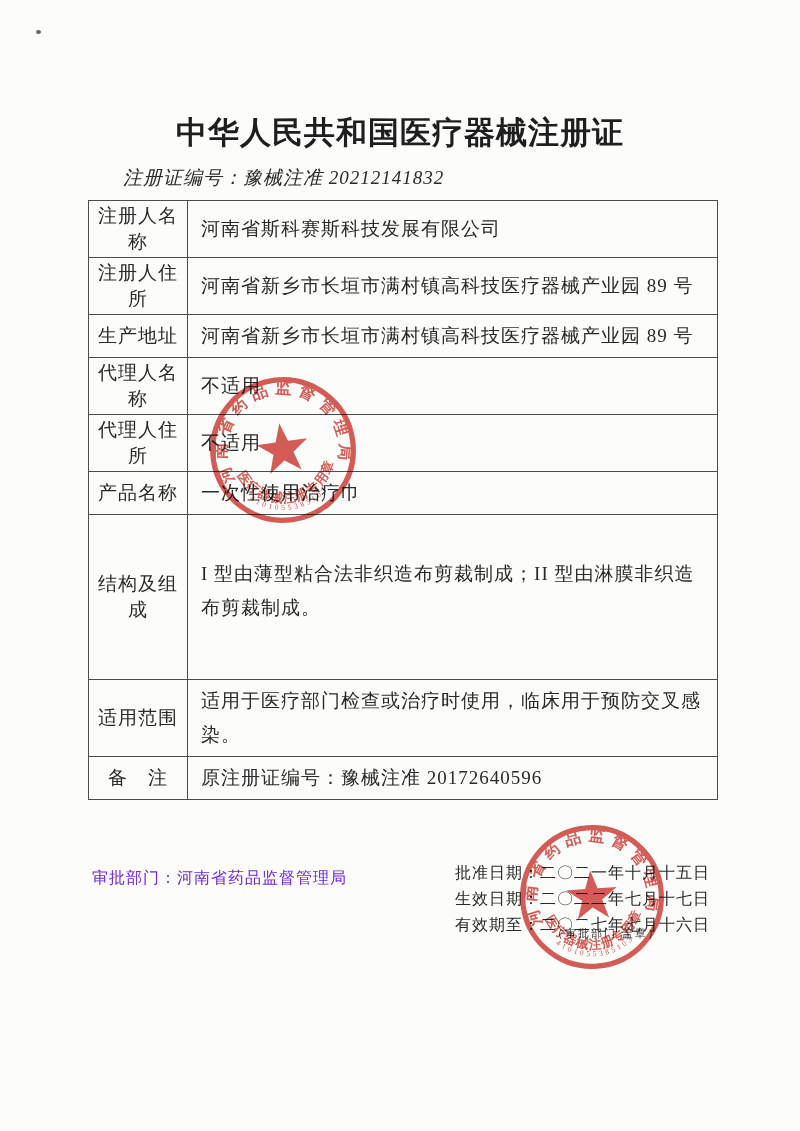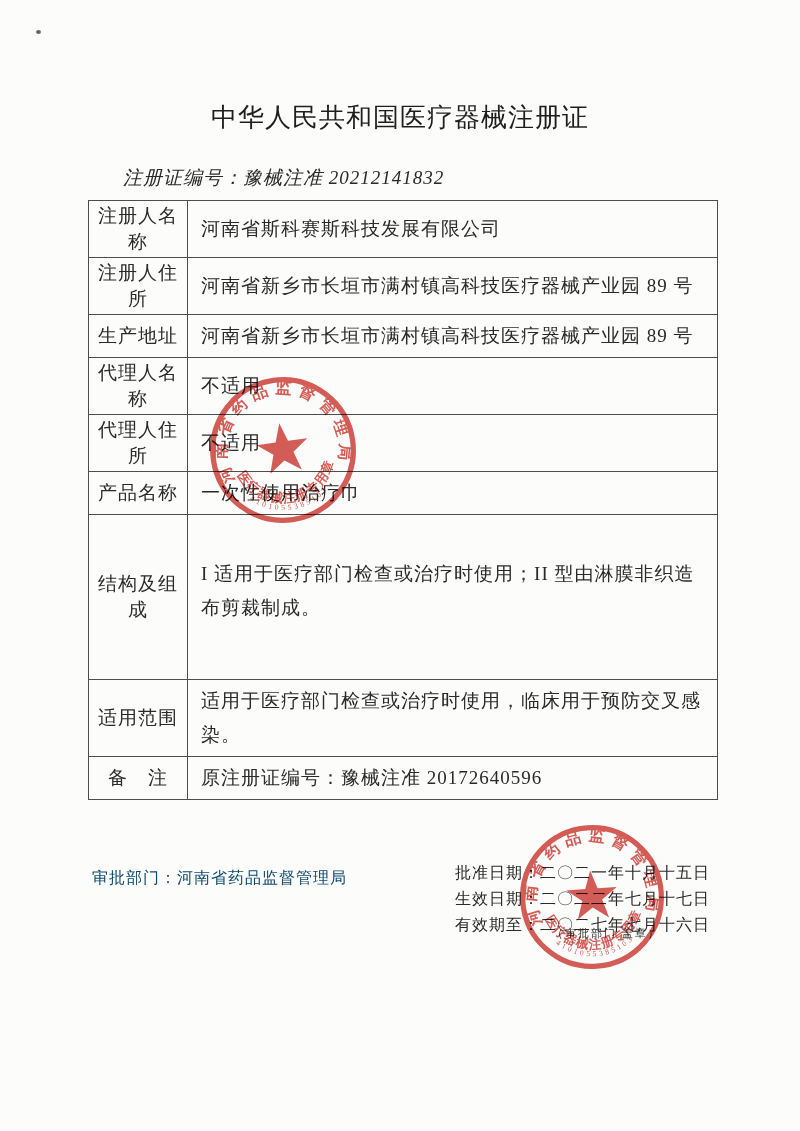--- a/index.html
+++ b/index.html
@@ -4,22 +4,22 @@
 <style>
   html,body{margin:0;padding:0;}
   body{
     width:800px;height:1131px;position:relative;overflow:hidden;
     background:#fcfcfb;
     font-family:"Liberation Serif","DejaVu Serif",serif;
     color:#262626;
   }
   .page{position:absolute;inset:0;}
   .title{
-    position:absolute;top:100px;left:0;width:100%;
-    text-align:center;font-size:26px;font-weight:400;letter-spacing:1px;
+    position:absolute;top:112px;left:0;width:100%;
+    text-align:center;font-size:31px;font-weight:700;letter-spacing:1px;
     color:#1e1e1e;
   }
   .regline{
     position:absolute;top:165px;left:123px;
     font-size:19px;letter-spacing:1px;color:#2a2a2a;font-style:italic;
   }
   table.cert{
     position:absolute;top:200px;left:88px;width:630px;
     border-collapse:collapse;table-layout:fixed;
     font-size:19px;color:#2a2a2a;border-radius:7px;
@@ -36,21 +36,21 @@
     vertical-align:middle;padding:4px 4px 4px 13px;
     line-height:34px;letter-spacing:1px;
   }
   tr.r1{height:40px}tr.r2{height:45px}tr.r3{height:30px}tr.r4{height:40px}
   tr.r5{height:43px}tr.r6{height:42px}tr.r7{height:72px}
   tr.r8{height:165px}
   tr.r8 td.val{vertical-align:top;padding-top:42px;}
   tr.r9{height:45px}tr.r10{height:43px}tr.r11{height:43px}tr.r12{height:36px}
   .footer-left{
     position:absolute;top:868px;left:92px;
-    font-size:16px;letter-spacing:1px;color:#0c4a6e;font-family:Liberation Serif, serif;
+    font-size:16px;letter-spacing:1px;color:#6d28d9;font-family:Liberation Serif, serif;
   }
   .dates{
     position:absolute;top:860px;left:455px;
     font-size:16px;letter-spacing:1px;color:#2a2a2a;line-height:26px;
   }
   .seal-caption{
     position:absolute;top:926px;left:552px;
     font-size:11px;letter-spacing:2px;color:#333;
   }
   .stamp{
@@ -95,21 +95,21 @@
     <tr class="r5">
       <td class="lab">代理人住所</td>
       <td class="val">不适用</td>
     </tr>
     <tr class="r6">
       <td class="lab">产品名称</td>
       <td class="val">一次性使用治疗巾</td>
     </tr>
     <tr class="r8">
       <td class="lab">结构及组成</td>
-      <td class="val">I 适用于医疗部门检查或治疗时使用；II 型由淋膜非织造布剪裁制成。</td>
+      <td class="val">I 型由薄型粘合法非织造布剪裁制成；II 型由淋膜非织造布剪裁制成。</td>
     </tr>
     <tr class="r9">
       <td class="lab">适用范围</td>
       <td class="val">适用于医疗部门检查或治疗时使用，临床用于预防交叉感染。</td>
     </tr>
     <tr class="r12">
       <td class="lab">备　注</td>
       <td class="val">原注册证编号：豫械注准 20172640596</td>
     </tr>
   </tbody>

